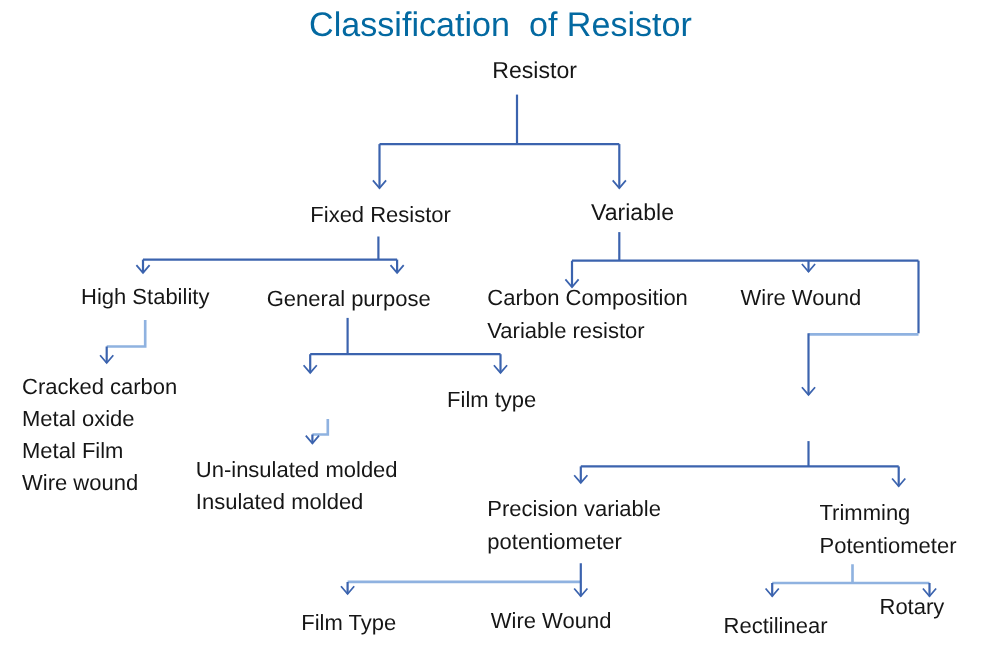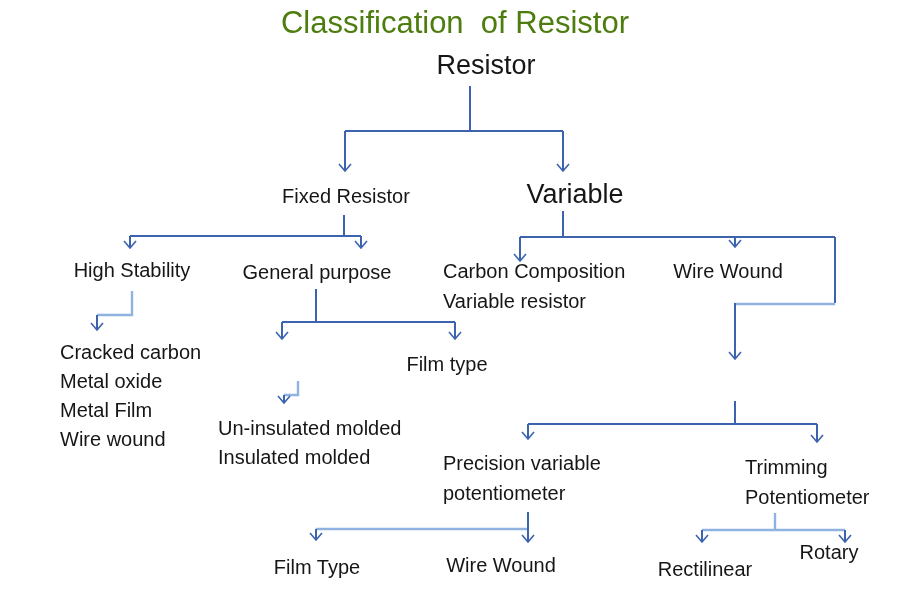--- a/index.html
+++ b/index.html
@@ -10,31 +10,31 @@
     font-family:"Liberation Sans", sans-serif;
     color:#161616;
     overflow:hidden;
   }
   #connectors{position:absolute;left:0;top:0;width:910px;height:594px;}
   .title{
     position:absolute;left:0;top:5px;width:910px;
     text-align:center;
     font-size:31px;
     white-space:pre;
-    color:#4d7c0f;
+    color:#0369a1;
   }
   .node{
     position:absolute;
     font-size:20px;
     line-height:26px;
     white-space:nowrap;
   }
   .t-center{transform:translateX(-50%);}
-  .big{font-size:27px;}
-  .vlist{position:absolute;font-size:20px;line-height:29px;white-space:nowrap;margin-left:40px;}
+  .big{font-size:21px;}
+  .vlist{position:absolute;font-size:20px;line-height:29px;white-space:nowrap;}
   .c-dark{stroke:#3b63ae;stroke-width:2;fill:none;}
   .c-light{stroke:#8fb2e0;stroke-width:2.4;fill:none;}
 </style>
 </head>
 <body>
 
 <div id="canvas">
 
   <svg id="connectors" viewBox="0 0 910 594" xmlns="http://www.w3.org/2000/svg">
     <defs>

